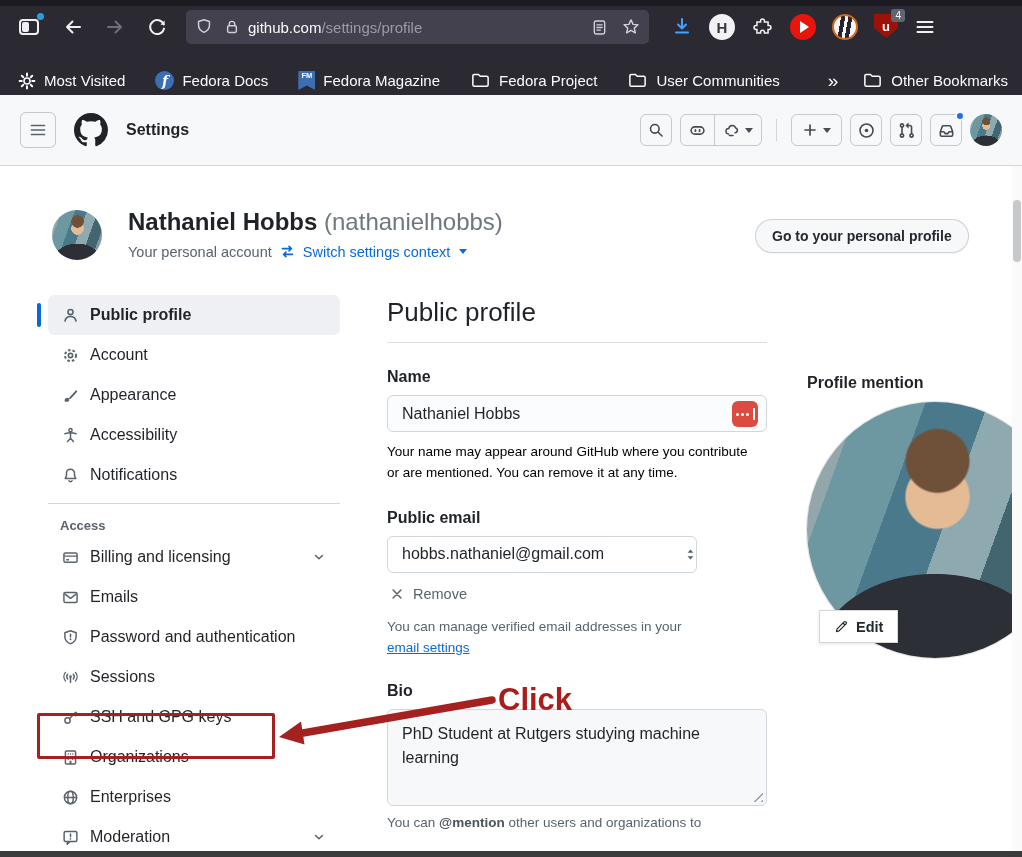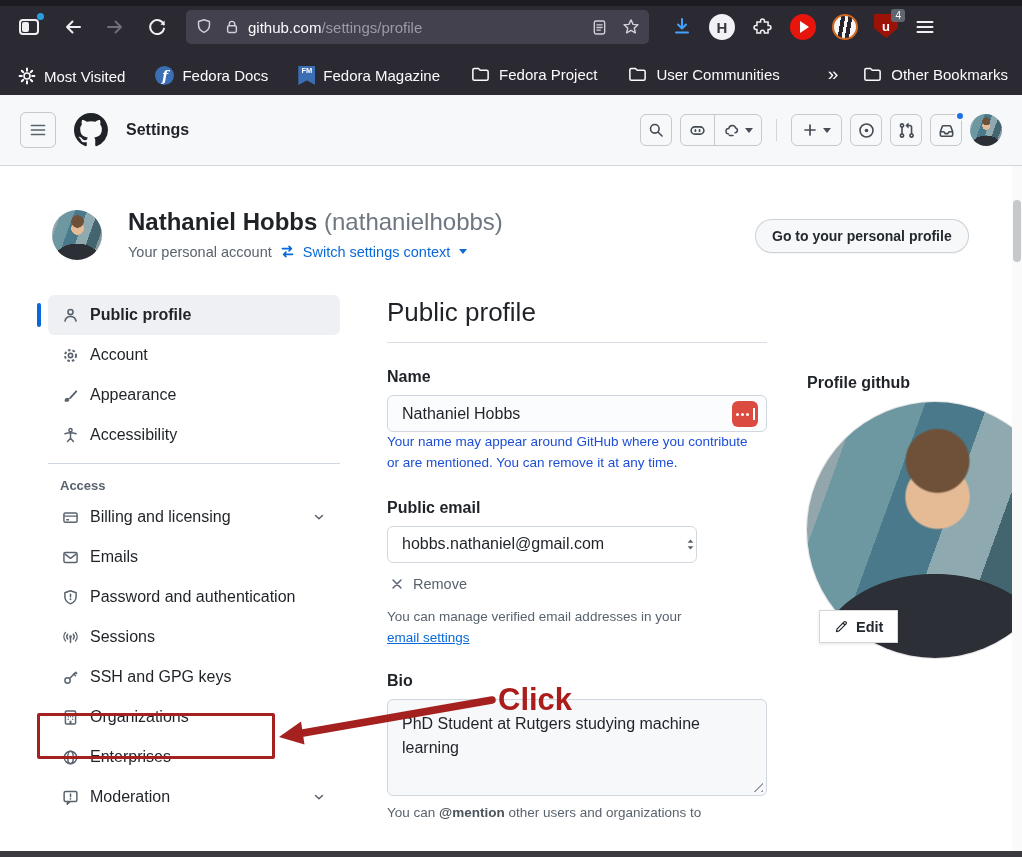--- a/index.html
+++ b/index.html
@@ -30,21 +30,21 @@
   .h-icon { background:#f2f1f6; color:#39383f; font-size:15px; font-weight:800; }
   .play-icon { background:#e8150c; }
   .play-icon .tri { width:0; height:0; border-left:9px solid #fff; border-top:6px solid transparent; border-bottom:6px solid transparent; margin-left:3px; }
   .badger-icon { border:2px solid #d2691e; background:linear-gradient(100deg,#f5f5f5 28%,#26242c 28% 44%,#f5f5f5 44% 56%,#26242c 56% 72%,#f5f5f5 72%); }
   .ublock { position:relative; width:24px; height:26px; flex:none; }
   .ublock .shield { width:24px; height:24px; background:#9c1207; clip-path:polygon(0 0,100% 0,100% 58%,50% 100%,0 58%);
     color:#fff; font-size:13px; font-weight:700; display:flex; align-items:center; justify-content:center; }
   .ublock .badge { position:absolute; top:-5px; right:-7px; background:#5f6670; color:#fff; font-size:10px;
     padding:1px 4px; border-radius:3px; line-height:11px; }
   
-  .ff-bookmarks { position:absolute; top:44px; left:0; right:0; height:47px; display:flex; align-items:flex-end;
+  .ff-bookmarks { position:absolute; top:60px; left:0; right:0; height:47px; display:flex; align-items:center;
     color:#fbfbfe; font-size:15px; padding:0 14px 6px 18px; }
   .bm { display:flex; align-items:center; gap:8px; margin-right:30px; white-space:nowrap; }
   .bm-right { margin-left:auto; display:flex; align-items:center; gap:26px; }
   .bm-right .bm { margin-right:0; }
   .fedora-circ { width:19px; height:19px; border-radius:50%; background:#3c6eb4; color:#fff; display:flex; align-items:center; justify-content:center;
     font-family:"DejaVu Serif", serif; font-style:italic; font-weight:700; font-size:14px; flex:none; }
   .fm-flag { width:17px; height:19px; background:#3c6eb4; clip-path:polygon(0 0,100% 0,100% 100%,50% 76%,0 100%);
     color:#fff; font-size:7.5px; font-weight:700; text-align:center; line-height:10px; flex:none; }
   .bm-chevrons { font-size:19px; color:#fbfbfe; letter-spacing:-2px; }
   
@@ -96,21 +96,21 @@
   
   .main-col { position:absolute; left:387px; top:297px; width:380px; }
   .h2 { font-size:26px; font-weight:400; color:#1f2328; padding-bottom:14px; border-bottom:1px solid #d8dee4; }
   .f-label { font-size:16px; font-weight:700; margin-top:25px; }
   .f-input { margin-top:9px; height:37px; border:1px solid #d0d7de; border-radius:6px; background:#fbfcfd;
     display:flex; align-items:center; padding:0 10px 0 14px; font-size:16px; color:#1f2328; position:relative; }
   .pw-ext { position:absolute; right:8px; top:5px; width:26px; height:26px; border-radius:6px; background:#dc4b40;
     display:flex; align-items:center; justify-content:center; gap:2px; }
   .pw-ext i { width:3px; height:3px; border-radius:50%; background:#fff; }
   .pw-ext .bar { width:2px; height:12px; background:#fff; margin-left:2px; }
-  .f-help { font-size:13.5px; color:#1d4ed8; line-height:1.55; width:374px; }
+  .f-help { margin-top:10px; font-size:13.5px; color:#000000; line-height:1.55; width:374px; }
   .f-select { margin-top:9px; width:310px; height:37px; border:1px solid #d0d7de; border-radius:6px; background:#fff;
     display:flex; align-items:center; padding:0 0 0 14px; font-size:16px; }
   .f-select .dcaret { margin-left:auto; }
   .remove-row { margin-top:13px; display:flex; align-items:center; gap:9px; font-size:14.5px; color:#59636e; padding-left:3px; }
   .email-help { margin-top:14px; font-size:13.5px; color:#59636e; line-height:1.6; }
   .email-link { display:inline-block; font-size:13.5px; color:#0969da; text-decoration:underline; margin-top:3px; }
   .bio-label { margin-top:26px; }
   .f-textarea { margin-top:9px; height:97px; border:1px solid #d0d7de; border-radius:6px; background:#f6f8fa;
     padding:12px 14px; font-size:16px; line-height:1.5; color:#1f2328; position:relative; }
   .f-textarea::after { content:""; position:absolute; right:3px; bottom:3px; width:11px; height:11px;
@@ -351,20 +351,29 @@
   </div>
   <div class="nav-item">
     <span class="nav-ico">
         <svg width="17" height="17" viewBox="0 0 16 16">
           <circle cx="8" cy="3" r="1.5" stroke="#59636e" stroke-width="1.4" fill="none"></circle>
           <path d="M2.8 6.3c3.5-1.2 6.9-1.2 10.4 0M8 6.6v4M8 10.6l-2.7 3M8 10.6l2.7 3" stroke="#59636e" stroke-width="1.4" fill="none" stroke-linecap="round"></path>
         </svg>
       </span>
     <span>Accessibility</span>
   </div>
+  <div class="nav-item">
+    <span class="nav-ico">
+        <svg width="17" height="17" viewBox="0 0 16 16">
+          <path d="M8 2.2c-2.2 0-3.8 1.6-3.8 3.8v2.6L3 10.8h10l-1.2-2.2V6c0-2.2-1.6-3.8-3.8-3.8Z" stroke="#59636e" stroke-width="1.4" fill="none" stroke-linejoin="round"></path>
+          <path d="M6.6 13a1.5 1.5 0 0 0 2.8 0" stroke="#59636e" stroke-width="1.4" fill="none" stroke-linecap="round"></path>
+        </svg>
+      </span>
+    <span>Notifications</span>
+  </div>
   <hr class="nav-div">
   <div class="nav-sec">Access</div>
   <div class="nav-item">
     <span class="nav-ico">
         <svg width="17" height="17" viewBox="0 0 16 16">
           <rect x="1.8" y="3.8" width="12.4" height="8.6" rx="1.4" stroke="#59636e" stroke-width="1.4" fill="none"></rect>
           <path d="M1.8 6.7h12.4M4 10.2h2.6" stroke="#59636e" stroke-width="1.4"></path>
         </svg>
       </span>
     <span>Billing and licensing</span>
@@ -493,21 +502,21 @@
   <div class="email-help">You can manage verified email addresses in your</div>
   <span class="email-link">email settings</span>
 
   <div class="f-label bio-label">Bio</div>
   <div class="f-textarea">
     <span>PhD Student at Rutgers studying machine learning</span>
   </div>
   <div class="mention-help"><span>You can </span><b>@mention</b><span> other users and organizations to</span></div>
 </div>
 
-<div class="pic-label">Profile github</div>
+<div class="pic-label">Profile mention</div>
 <div class="photo big-photo"></div>
 <div class="edit-btn">
   <svg width="15" height="15" viewBox="0 0 16 16">
       <path d="M2.6 13.4l.7-2.8 7.5-7.5a1.2 1.2 0 0 1 1.7 0l.4.4a1.2 1.2 0 0 1 0 1.7l-7.5 7.5-2.8.7Z" stroke="#24292f" stroke-width="1.3" fill="none" stroke-linejoin="round"></path>
       <path d="M9.6 4.3l2.1 2.1" stroke="#24292f" stroke-width="1.3"></path>
     </svg>
   <span>Edit</span>
 </div>
 
 <div class="scrollbar">

